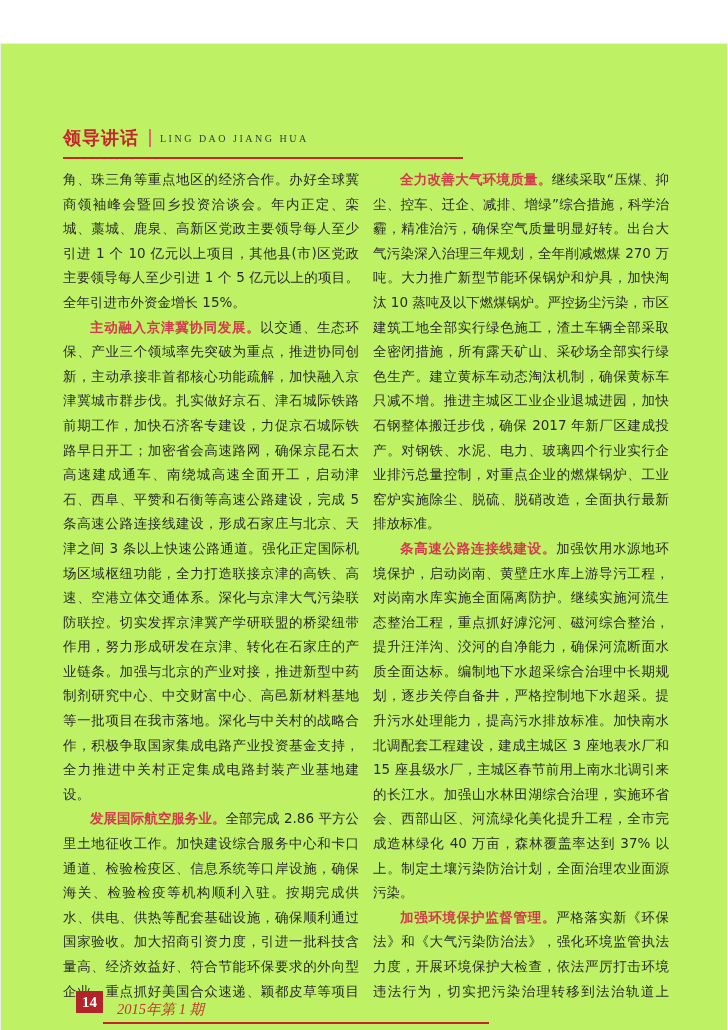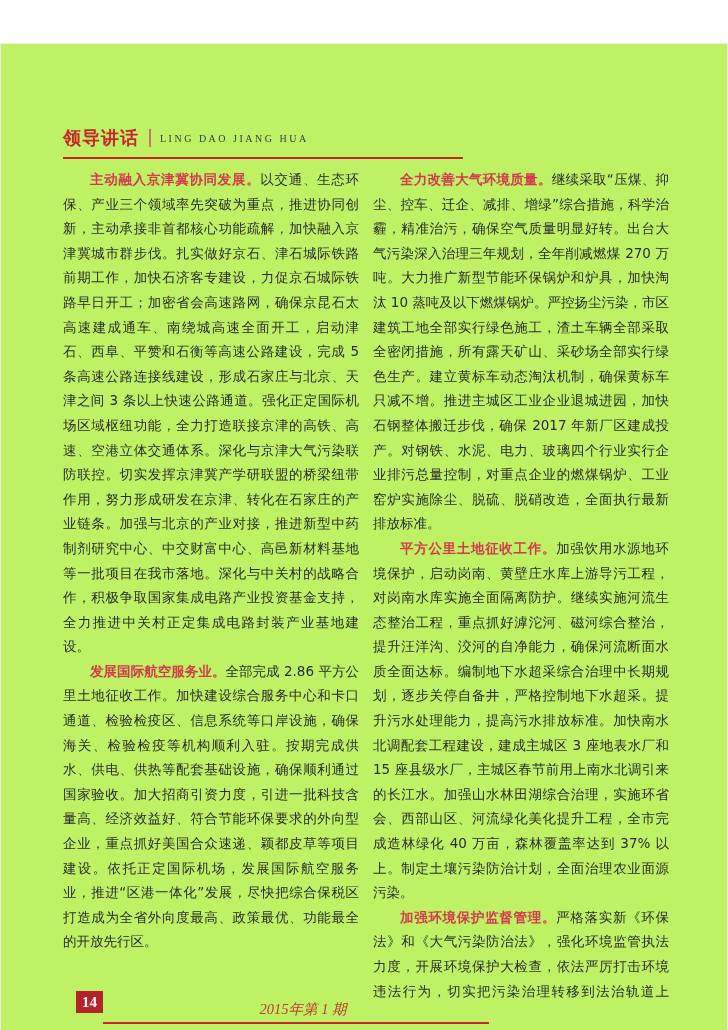--- a/index.html
+++ b/index.html
@@ -39,21 +39,21 @@
   .col { width:296px; }
   .col p {
     margin:0; text-indent:2em; text-align:justify;
     font-size:13.5px; line-height:24.6px; color:#2a2a2a;
   }
   .col p.no-indent { text-indent:0; }
   .lead-bold { color:#d5394e; font-weight:bold; }
   
   .footer {
     position:absolute; left:75px; top:944px;
-    display:flex; align-items:flex-end;text-align:center;
+    display:flex; align-items:flex-end;
   }
   .footer .page-num {
     display:inline-block; background:#b2232a; color:#ffffff;
     font-family:"Liberation Serif", serif; font-weight:bold;
     font-size:15px; line-height:20px; padding:1px 6px;
     margin-right:0; position:relative; z-index:2;
   }
   .footer .issue-wrap {
     border-bottom:2px solid #c8242f;
     width:372px; padding:0 0 3px 14px;
@@ -71,28 +71,29 @@
 
   <div class="header">
     <span class="title-cn">领导讲话</span>
     <span class="vbar"></span>
     <span class="title-en">LING DAO JIANG HUA</span>
   </div>
 
   <div class="columns">
 
     <div class="col">
+      <p class="no-indent"><span>角、珠三角等重点地区的经济合作。办好全球冀商领袖峰会暨回乡投资洽谈会。年内正定、栾城、藁城、鹿泉、高新区党政主要领导每人至少引进 1 个 10 亿元以上项目，其他县(市)区党政主要领导每人至少引进 1 个 5 亿元以上的项目。全年引进市外资金增长 15%。</span></p>
       <p><span class="lead-bold">主动融入京津冀协同发展。</span><span>以交通、生态环保、产业三个领域率先突破为重点，推进协同创新，主动承接非首都核心功能疏解，加快融入京津冀城市群步伐。扎实做好京石、津石城际铁路前期工作，加快石济客专建设，力促京石城际铁路早日开工；加密省会高速路网，确保京昆石太高速建成通车、南绕城高速全面开工，启动津石、西阜、平赞和石衡等高速公路建设，完成 5 条高速公路连接线建设，形成石家庄与北京、天津之间 3 条以上快速公路通道。强化正定国际机场区域枢纽功能，全力打造联接京津的高铁、高速、空港立体交通体系。深化与京津大气污染联防联控。切实发挥京津冀产学研联盟的桥梁纽带作用，努力形成研发在京津、转化在石家庄的产业链条。加强与北京的产业对接，推进新型中药制剂研究中心、中交财富中心、高邑新材料基地等一批项目在我市落地。深化与中关村的战略合作，积极争取国家集成电路产业投资基金支持，全力推进中关村正定集成电路封装产业基地建设。</span></p>
       <p><span class="lead-bold">发展国际航空服务业。</span><span>全部完成 2.86 平方公里土地征收工作。加快建设综合服务中心和卡口通道、检验检疫区、信息系统等口岸设施，确保海关、检验检疫等机构顺利入驻。按期完成供水、供电、供热等配套基础设施，确保顺利通过国家验收。加大招商引资力度，引进一批科技含量高、经济效益好、符合节能环保要求的外向型企业，重点抓好美国合众速递、颖都皮草等项目建设。依托正定国际机场，发展国际航空服务业，推进“区港一体化”发展，尽快把综合保税区打造成为全省外向度最高、政策最优、功能最全的开放先行区。</span></p>
 
     </div>
 
     <div class="col">
       <p><span class="lead-bold">全力改善大气环境质量。</span><span>继续采取“压煤、抑尘、控车、迁企、减排、增绿”综合措施，科学治霾，精准治污，确保空气质量明显好转。出台大气污染深入治理三年规划，全年削减燃煤 270 万吨。大力推广新型节能环保锅炉和炉具，加快淘汰 10 蒸吨及以下燃煤锅炉。严控扬尘污染，市区建筑工地全部实行绿色施工，渣土车辆全部采取全密闭措施，所有露天矿山、采砂场全部实行绿色生产。建立黄标车动态淘汰机制，确保黄标车只减不增。推进主城区工业企业退城进园，加快石钢整体搬迁步伐，确保 2017 年新厂区建成投产。对钢铁、水泥、电力、玻璃四个行业实行企业排污总量控制，对重点企业的燃煤锅炉、工业窑炉实施除尘、脱硫、脱硝改造，全面执行最新排放标准。</span></p>
-      <p><span class="lead-bold">平方公里土地征收工作。</span><span>加强饮用水源地环境保护，启动岗南、黄壁庄水库上游导污工程，对岗南水库实施全面隔离防护。继续实施河流生态整治工程，重点抓好滹沱河、磁河综合整治，提升汪洋沟、洨河的自净能力，确保河流断面水质全面达标。编制地下水超采综合治理中长期规划，逐步关停自备井，严格控制地下水超采。提升污水处理能力，提高污水排放标准。加快南水北调配套工程建设，建成主城区 3 座地表水厂和 15 座县级水厂，主城区春节前用上南水北调引来的长江水。加强山水林田湖综合治理，实施环省会、西部山区、河流绿化美化提升工程，全市完成造林绿化 40 万亩，森林覆盖率达到 37% 以上。制定土壤污染防治计划，全面治理农业面源污染。</span></p>
+      <p><span class="lead-bold">条高速公路连接线建设。</span><span>加强饮用水源地环境保护，启动岗南、黄壁庄水库上游导污工程，对岗南水库实施全面隔离防护。继续实施河流生态整治工程，重点抓好滹沱河、磁河综合整治，提升汪洋沟、洨河的自净能力，确保河流断面水质全面达标。编制地下水超采综合治理中长期规划，逐步关停自备井，严格控制地下水超采。提升污水处理能力，提高污水排放标准。加快南水北调配套工程建设，建成主城区 3 座地表水厂和 15 座县级水厂，主城区春节前用上南水北调引来的长江水。加强山水林田湖综合治理，实施环省会、西部山区、河流绿化美化提升工程，全市完成造林绿化 40 万亩，森林覆盖率达到 37% 以上。制定土壤污染防治计划，全面治理农业面源污染。</span></p>
       <p><span class="lead-bold">加强环境保护监督管理。</span><span>严格落实新《环保法》和《大气污染防治法》，强化环境监管执法力度，开展环境保护大检查，依法严厉打击环境违法行为，切实把污染治理转移到法治轨道上来。加快建设总量减排和大气预报预警两个中心，实行排污总量 IC 卡控制制度。加强环保网格化属地监管，完善环保监管评价机制，加大污染防治问责力度。执行新的排污费征收标准，推行阶梯差别收费，提高企业主动治污积极性。</span></p>
 
     </div>
 
   </div>
 
   <div class="footer">
     <span class="page-num">14</span>
     <span class="issue-wrap"><span class="issue">2015年第 1 期</span></span>
   </div>

